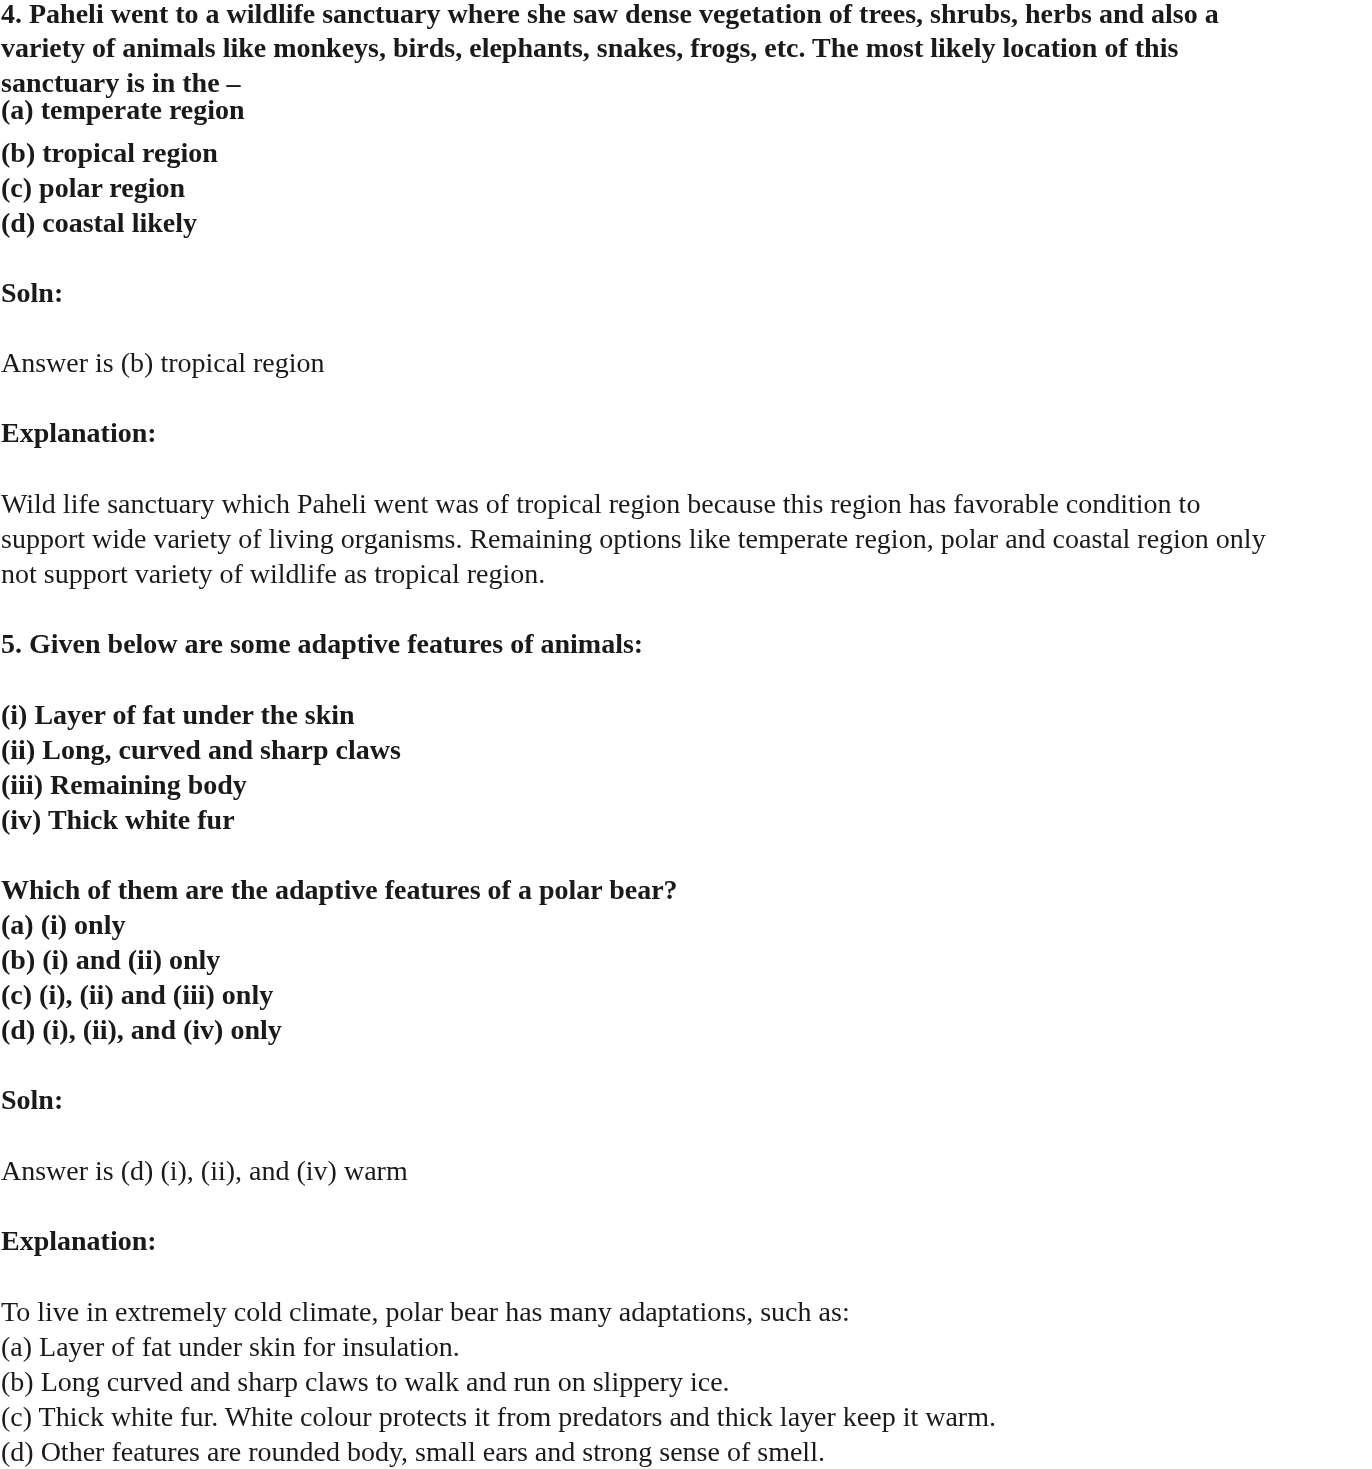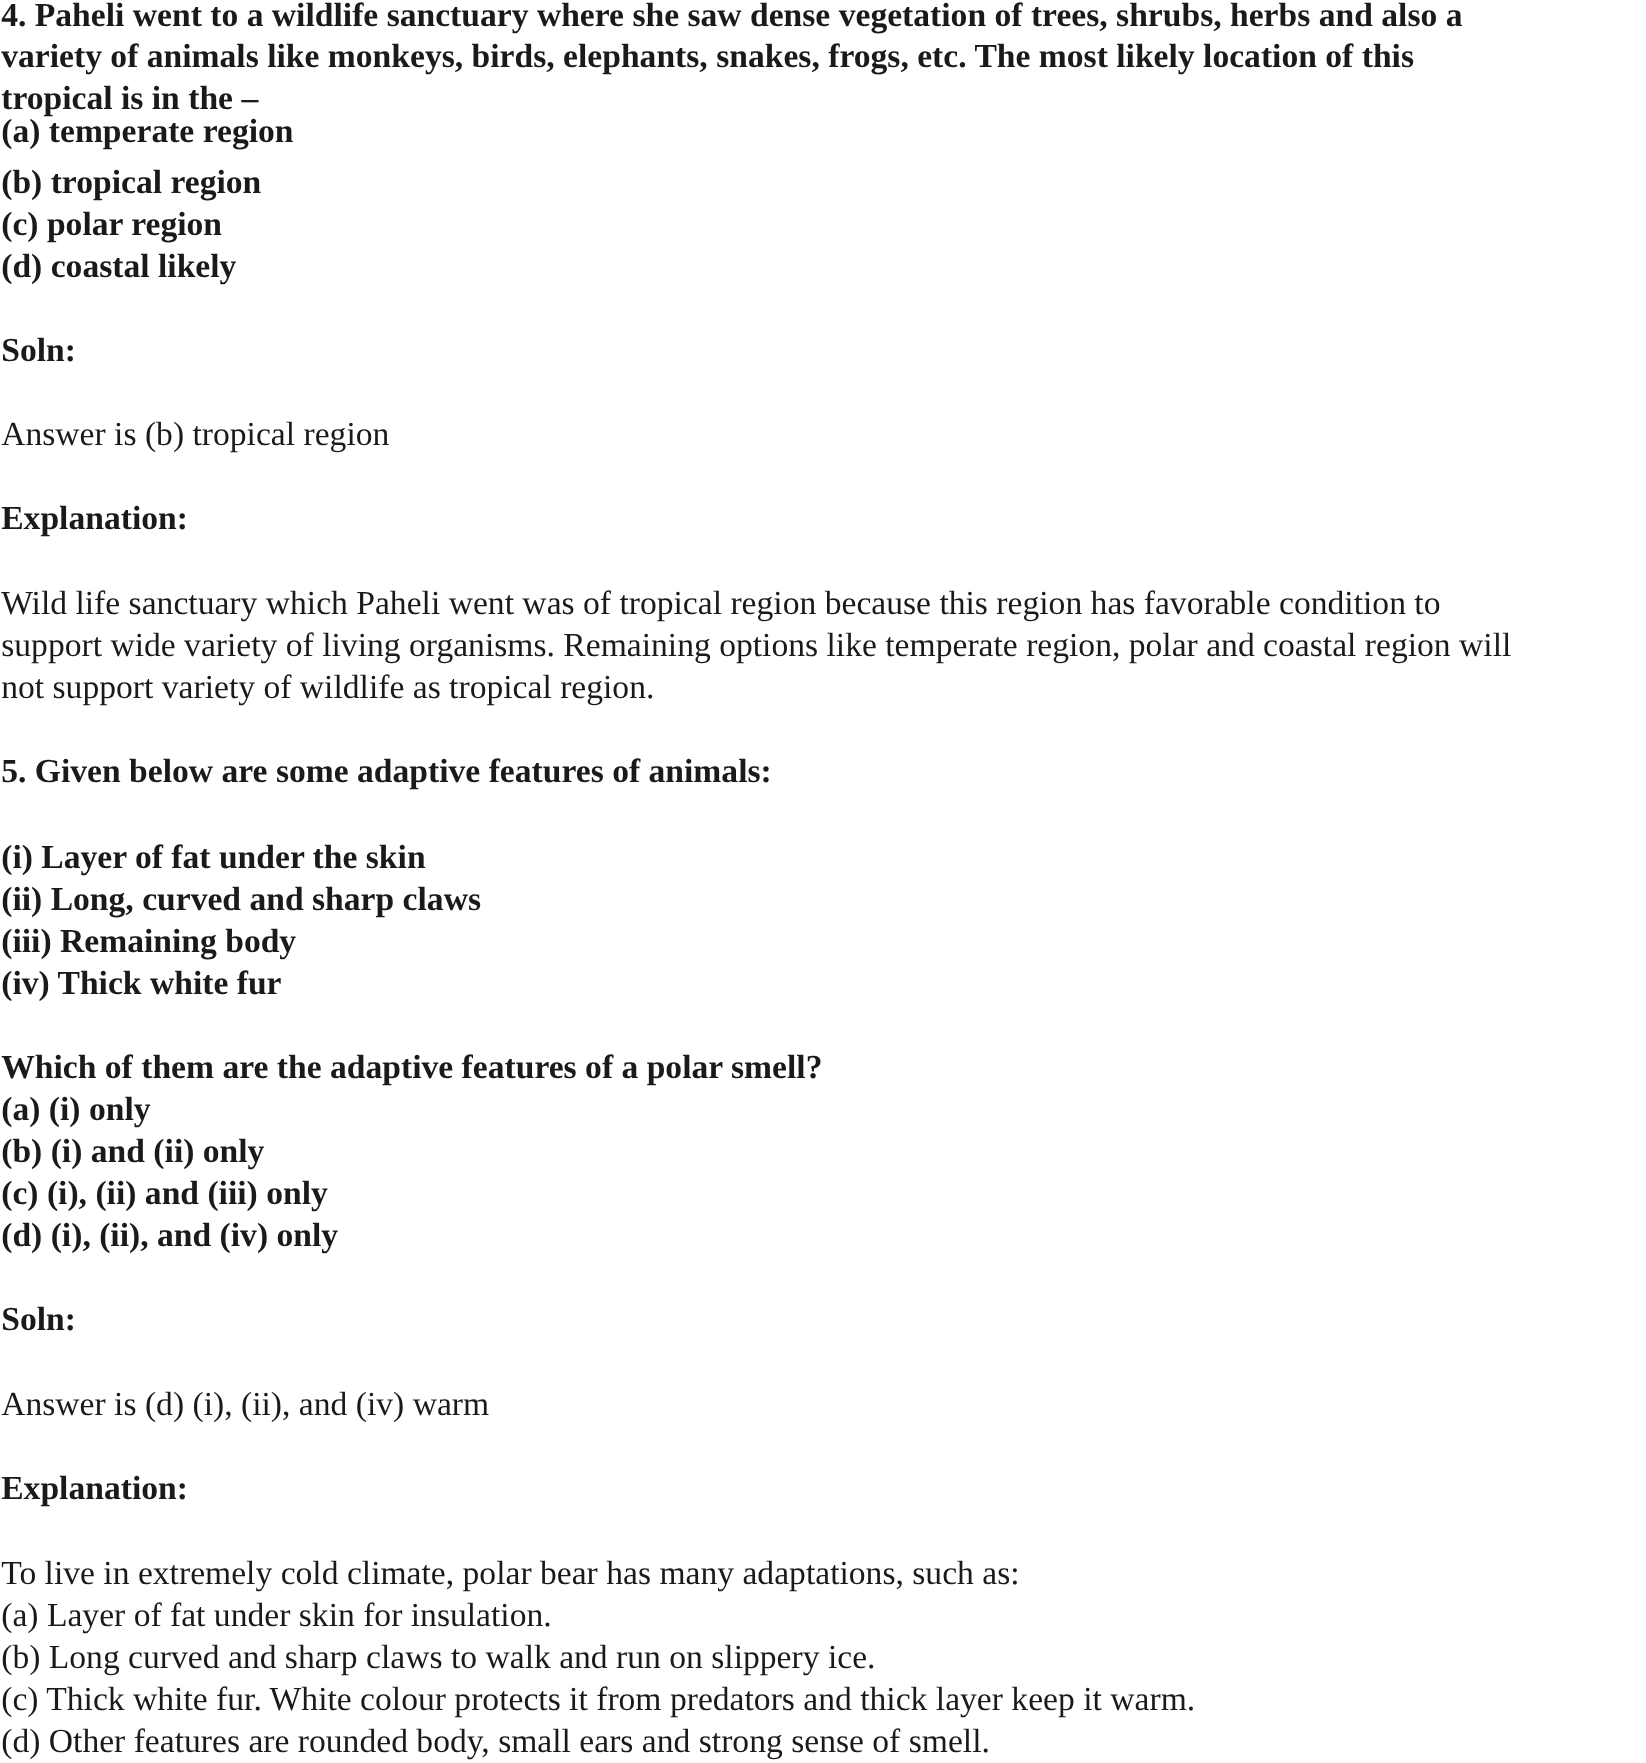--- a/index.html
+++ b/index.html
@@ -14,40 +14,40 @@
   .line { position: absolute; left: 1px; white-space: nowrap; }
   .b { font-weight: bold; }
 </style>
 </head>
 <body>
 
 <div class="page">
 
   <div class="line b" style="top:-4px">4. Paheli went to a wildlife sanctuary where she saw dense vegetation of trees, shrubs, herbs and also a</div>
   <div class="line b" style="top:30px">variety of animals like monkeys, birds, elephants, snakes, frogs, etc. The most likely location of this</div>
-  <div class="line b" style="top:65px">tropical is in the –</div>
+  <div class="line b" style="top:65px">sanctuary is in the –</div>
   <div class="line b" style="top:92px">(a) temperate region</div>
   <div class="line b" style="top:135px">(b) tropical region</div>
   <div class="line b" style="top:170px">(c) polar region</div>
   <div class="line b" style="top:205px">(d) coastal likely</div>
 
   <div class="line b" style="top:275px">Soln:</div>
   <div class="line" style="top:345px">Answer is (b) tropical region</div>
   <div class="line b" style="top:415px">Explanation:</div>
   <div class="line" style="top:486px">Wild life sanctuary which Paheli went was of tropical region because this region has favorable condition to</div>
-  <div class="line" style="top:521px">support wide variety of living organisms. Remaining options like temperate region, polar and coastal region will</div>
+  <div class="line" style="top:521px">support wide variety of living organisms. Remaining options like temperate region, polar and coastal region only</div>
   <div class="line" style="top:556px">not support variety of wildlife as tropical region.</div>
 
   <div class="line b" style="top:626px">5. Given below are some adaptive features of animals:</div>
   <div class="line b" style="top:697px">(i) Layer of fat under the skin</div>
   <div class="line b" style="top:732px">(ii) Long, curved and sharp claws</div>
   <div class="line b" style="top:767px">(iii) Remaining body</div>
   <div class="line b" style="top:802px">(iv) Thick white fur</div>
 
-  <div class="line b" style="top:872px">Which of them are the adaptive features of a polar smell?</div>
+  <div class="line b" style="top:872px">Which of them are the adaptive features of a polar bear?</div>
   <div class="line b" style="top:907px">(a) (i) only</div>
   <div class="line b" style="top:942px">(b) (i) and (ii) only</div>
   <div class="line b" style="top:977px">(c) (i), (ii) and (iii) only</div>
   <div class="line b" style="top:1012px">(d) (i), (ii), and (iv) only</div>
 
   <div class="line b" style="top:1082px">Soln:</div>
   <div class="line" style="top:1153px">Answer is (d) (i), (ii), and (iv) warm</div>
   <div class="line b" style="top:1223px">Explanation:</div>
   <div class="line" style="top:1294px">To live in extremely cold climate, polar bear has many adaptations, such as:</div>
   <div class="line" style="top:1329px">(a) Layer of fat under skin for insulation.</div>

